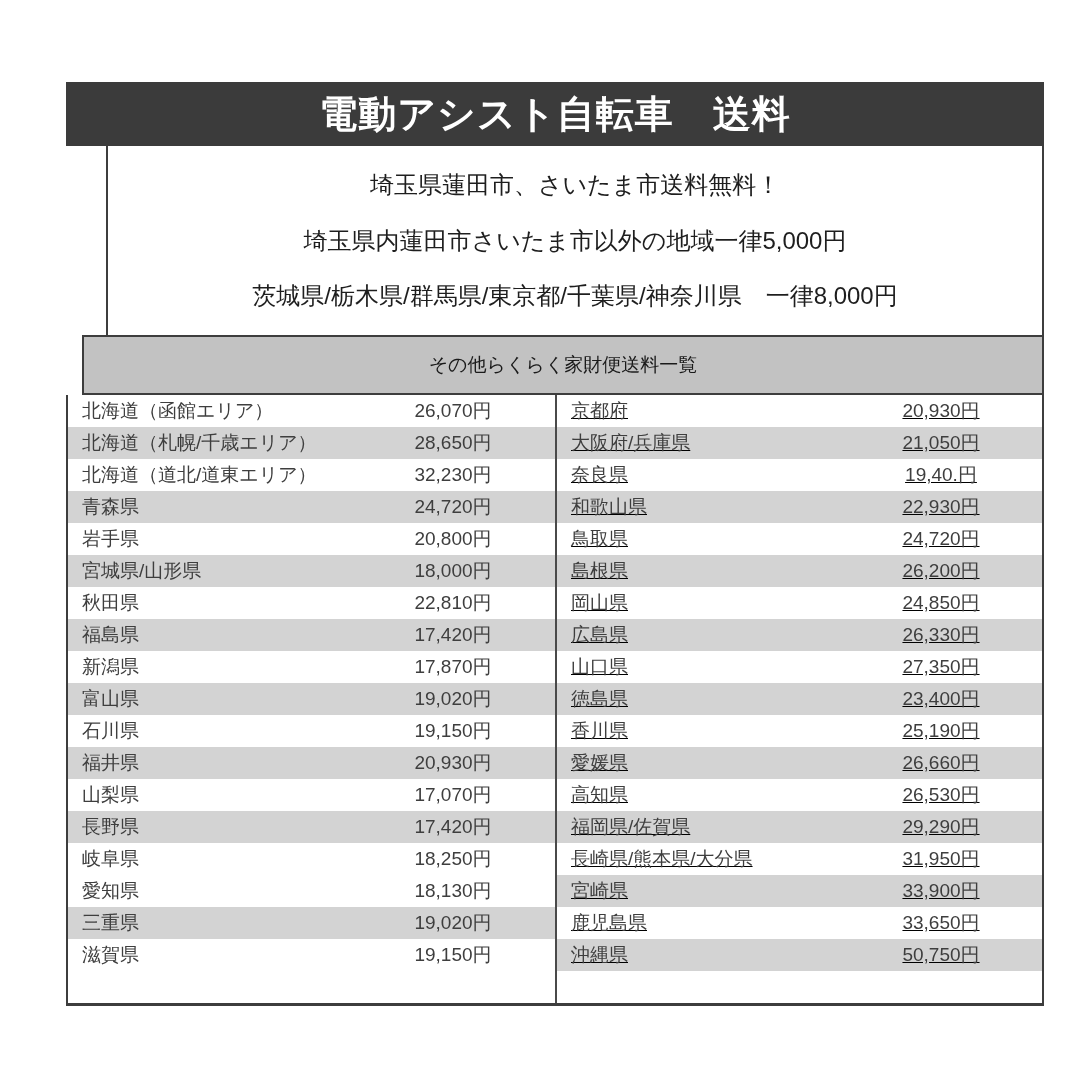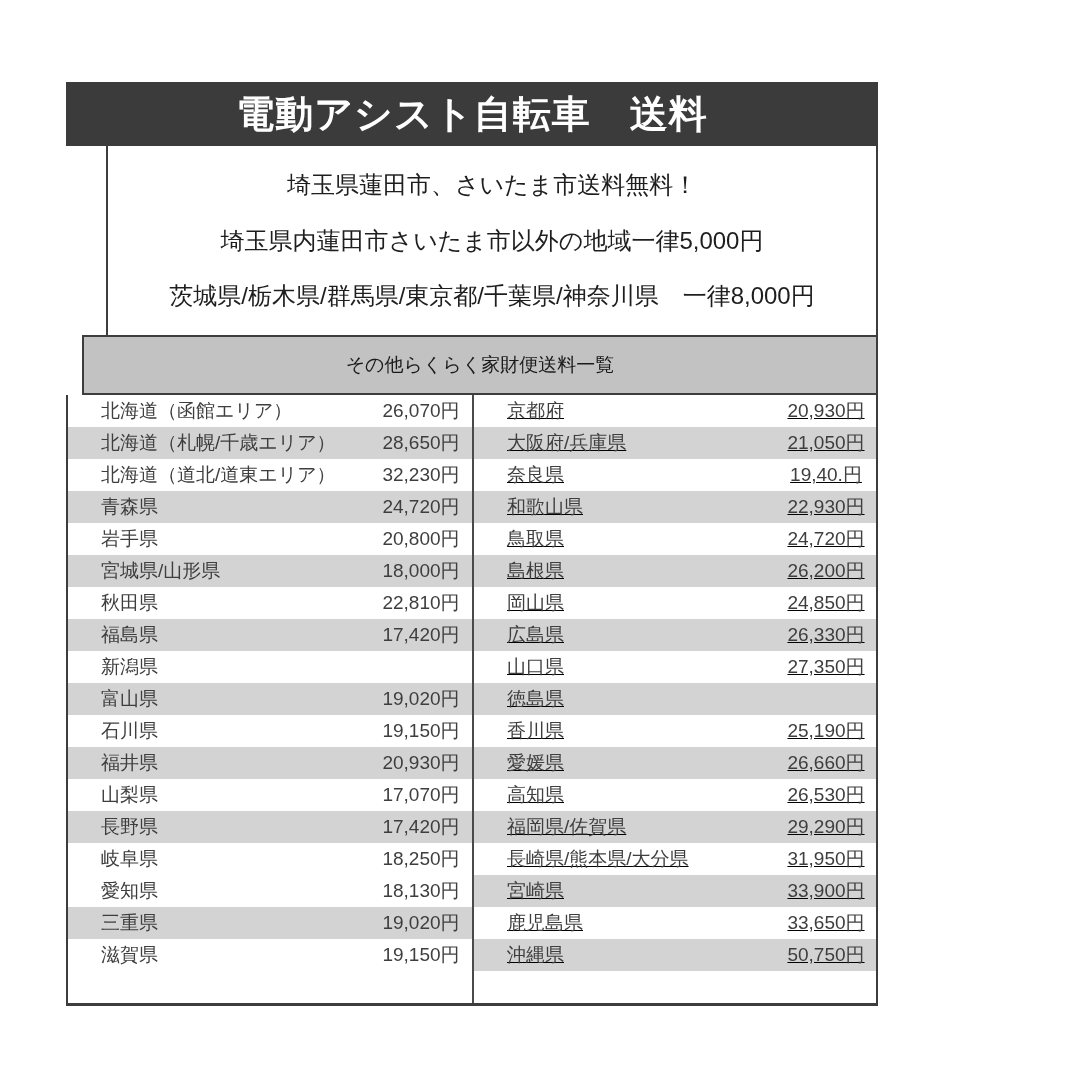--- a/index.html
+++ b/index.html
@@ -12,21 +12,21 @@
     --table-fg:#3e3e3e;
   }
   *{margin:0;padding:0;box-sizing:border-box;}
   html,body{width:1080px;height:1080px;background:#ffffff;overflow:hidden;}
   body{font-family:"Liberation Sans","DejaVu Sans",sans-serif;position:relative;}
 
   .sheet{
     position:absolute;
     left:66px;
     top:82px;
-    width:812px;
+    width:978px;
   }
 
   .title-bar{
     background:var(--header-bg);
     color:var(--header-fg);
     height:64px;
     display:flex;
     align-items:center;
     justify-content:center;
     font-size:38px;
@@ -82,21 +82,20 @@
     background:#ffffff;
   }
   .fee-row.striped{
     background:var(--stripe-bg);
   }
   .fee-area{
     flex:0 0 283px;
     padding-left:14px;
     white-space:nowrap;
     overflow:hidden;
-    margin-left:19px;
   }
   .fee-price{
     flex:1;
     text-align:center;
     white-space:nowrap;
   }
 </style>
 </head>
 <body>
 
@@ -145,20 +144,21 @@
         <div class="fee-row">
     <span class="fee-area">秋田県</span>
     <span class="fee-price">22,810円</span>
   </div>
         <div class="fee-row striped">
     <span class="fee-area">福島県</span>
     <span class="fee-price">17,420円</span>
   </div>
         <div class="fee-row">
     <span class="fee-area">新潟県</span>
+    <span class="fee-price">17,870円</span>
   </div>
         <div class="fee-row striped">
     <span class="fee-area">富山県</span>
     <span class="fee-price">19,020円</span>
   </div>
         <div class="fee-row">
     <span class="fee-area">石川県</span>
     <span class="fee-price">19,150円</span>
   </div>
         <div class="fee-row striped">
@@ -222,20 +222,21 @@
         <div class="fee-row striped">
     <span class="fee-area">広島県</span>
     <span class="fee-price">26,330円</span>
   </div>
         <div class="fee-row">
     <span class="fee-area">山口県</span>
     <span class="fee-price">27,350円</span>
   </div>
         <div class="fee-row striped">
     <span class="fee-area">徳島県</span>
+    <span class="fee-price">23,400円</span>
   </div>
         <div class="fee-row">
     <span class="fee-area">香川県</span>
     <span class="fee-price">25,190円</span>
   </div>
         <div class="fee-row striped">
     <span class="fee-area">愛媛県</span>
     <span class="fee-price">26,660円</span>
   </div>
         <div class="fee-row">

